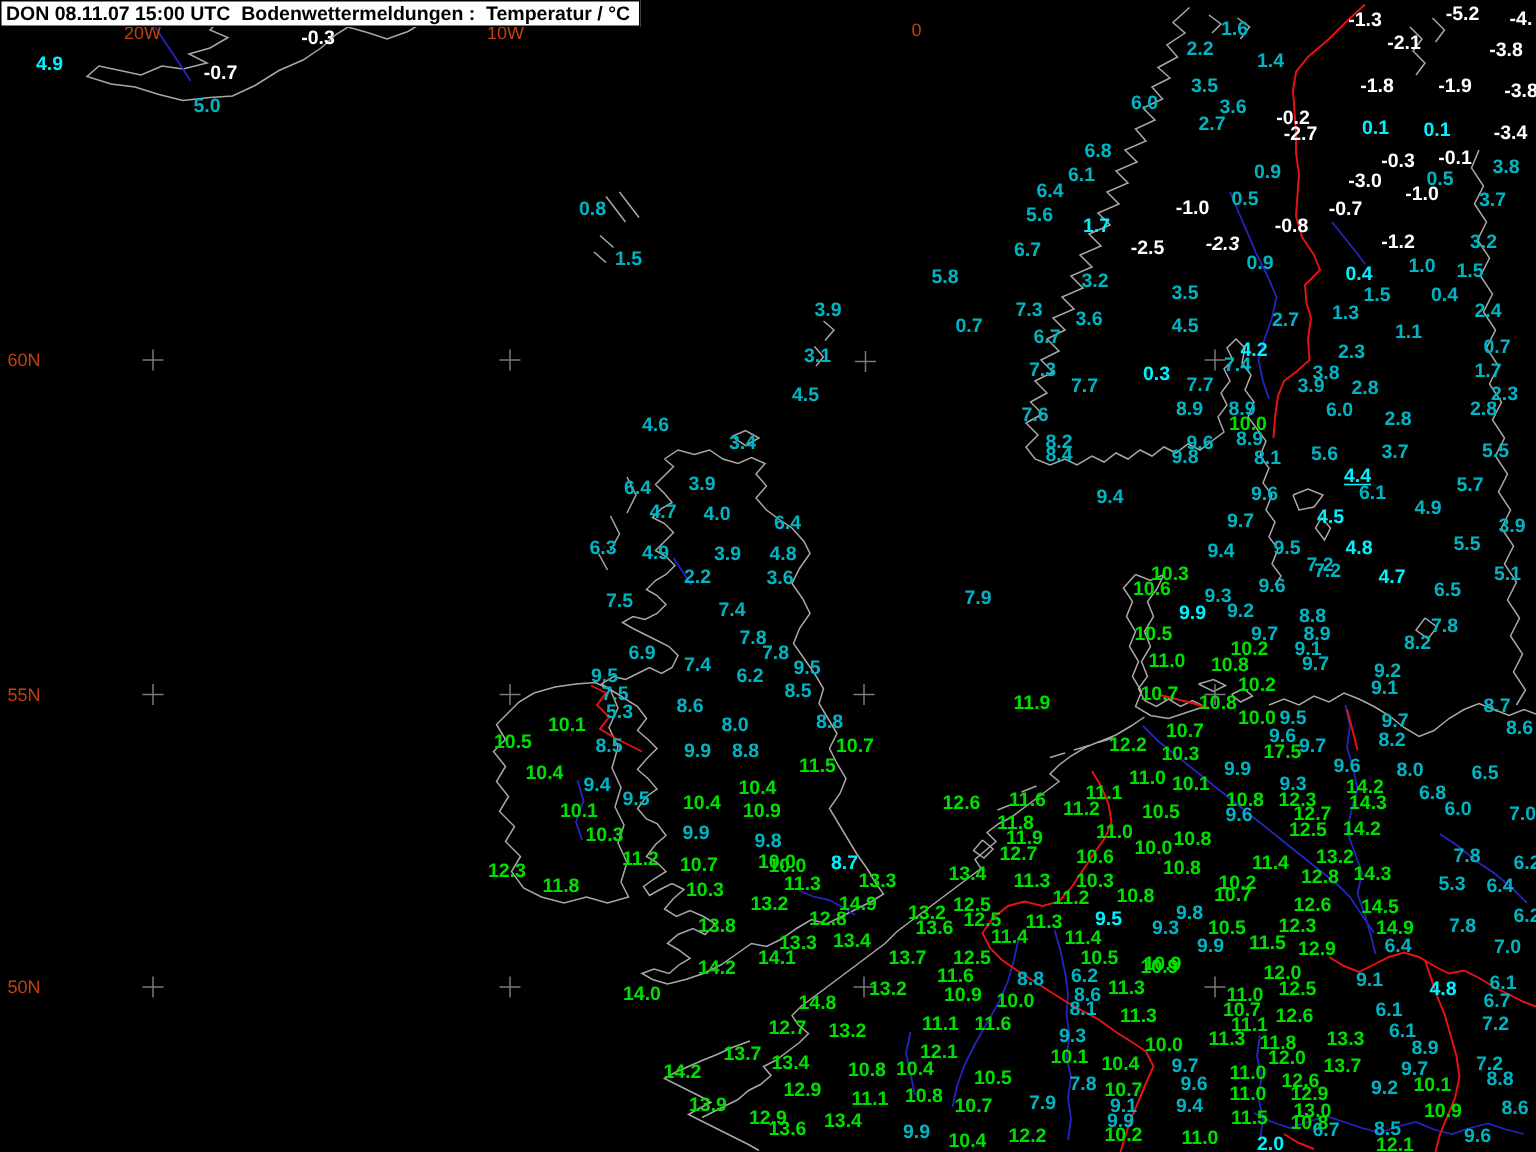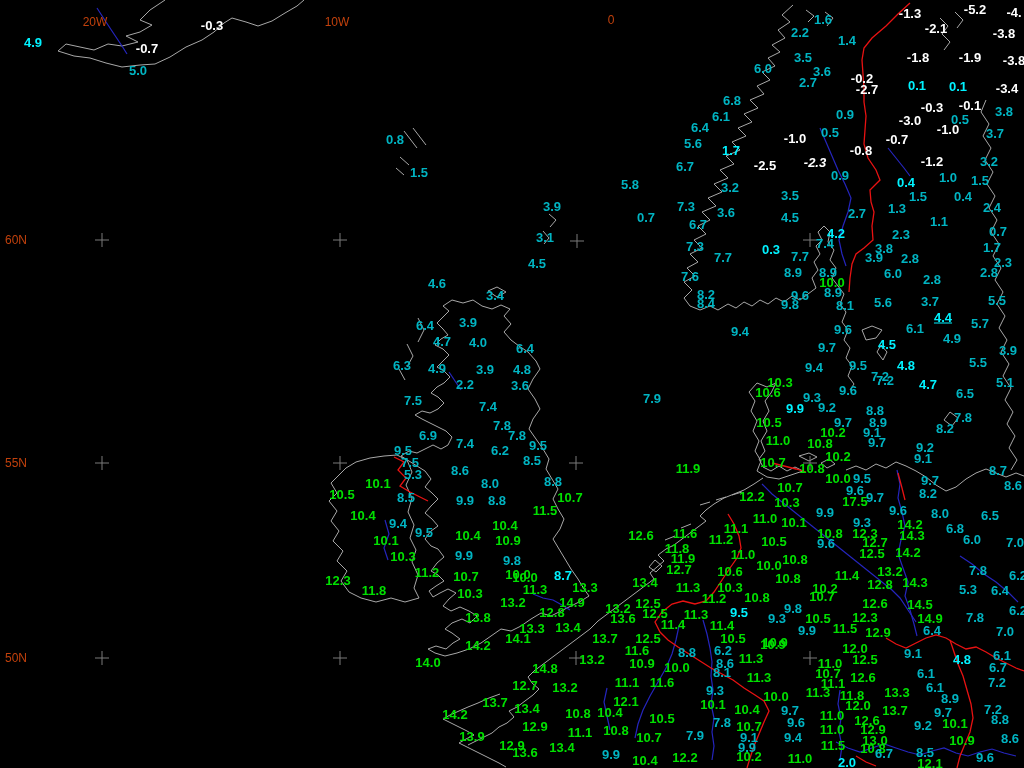--- a/index.html
+++ b/index.html
@@ -270,21 +270,21 @@
       <div class="station st-c" style="left: 989px; top: 272px;">2.8</div>
       <div class="station st-c" style="left: 893px; top: 273px;">6.0</div>
       <div class="station st-c" style="left: 932px; top: 279px;">2.8</div>
       <div class="station st-c" style="left: 828px; top: 272px;">8.9</div>
       <div class="station st-g" style="left: 832px; top: 282px;">10.0</div>
       <div class="station st-c" style="left: 833px; top: 292px;">8.9</div>
       <div class="station st-c" style="left: 845px; top: 305px;">8.1</div>
       <div class="station st-c" style="left: 883px; top: 302px;">5.6</div>
       <div class="station st-c" style="left: 997px; top: 300px;">5.5</div>
       <div class="station st-c" style="left: 930px; top: 301px;">3.7</div>
-      <div class="station st-b" style="left: 943px; top: 317px; text-decoration: underline;">4.4</div>
+      <div class="station st-b" style="left: 905px; top: 317px; text-decoration: underline;">4.4</div>
       <div class="station st-c" style="left: 915px; top: 328px;">6.1</div>
       <div class="station st-c" style="left: 980px; top: 323px;">5.7</div>
       <div class="station st-c" style="left: 952px; top: 338px;">4.9</div>
       <div class="station st-c" style="left: 843px; top: 329px;">9.6</div>
       <div class="station st-b" style="left: 887px; top: 344px;">4.5</div>
       <div class="station st-c" style="left: 827px; top: 347px;">9.7</div>
       <div class="station st-c" style="left: 1008px; top: 350px;">3.9</div>
       <div class="station st-c" style="left: 814px; top: 367px;">9.4</div>
       <div class="station st-c" style="left: 858px; top: 365px;">9.5</div>
       <div class="station st-c" style="left: 978px; top: 362px;">5.5</div>
@@ -468,13 +468,14 @@
       <div class="station st-g" style="left: 930px; top: 763px;">12.1</div>
     </div>
   <div id="grid-labels">
       <div class="grid-label" style="left: 95px; top: 22px;">20W</div>
       <div class="grid-label" style="left: 337px; top: 22px;">10W</div>
       <div class="grid-label" style="left: 611px; top: 20px;">0</div>
       <div class="grid-label" style="left: 16px; top: 240px;">60N</div>
       <div class="grid-label" style="left: 16px; top: 463px;">55N</div>
       <div class="grid-label" style="left: 16px; top: 658px;">50N</div>
     </div>
+  <div id="title-bar">DON 08.11.07 15:00 UTC  Bodenwettermeldungen :  Temperatur / °C</div>
 </div>
 
 </body></html>

